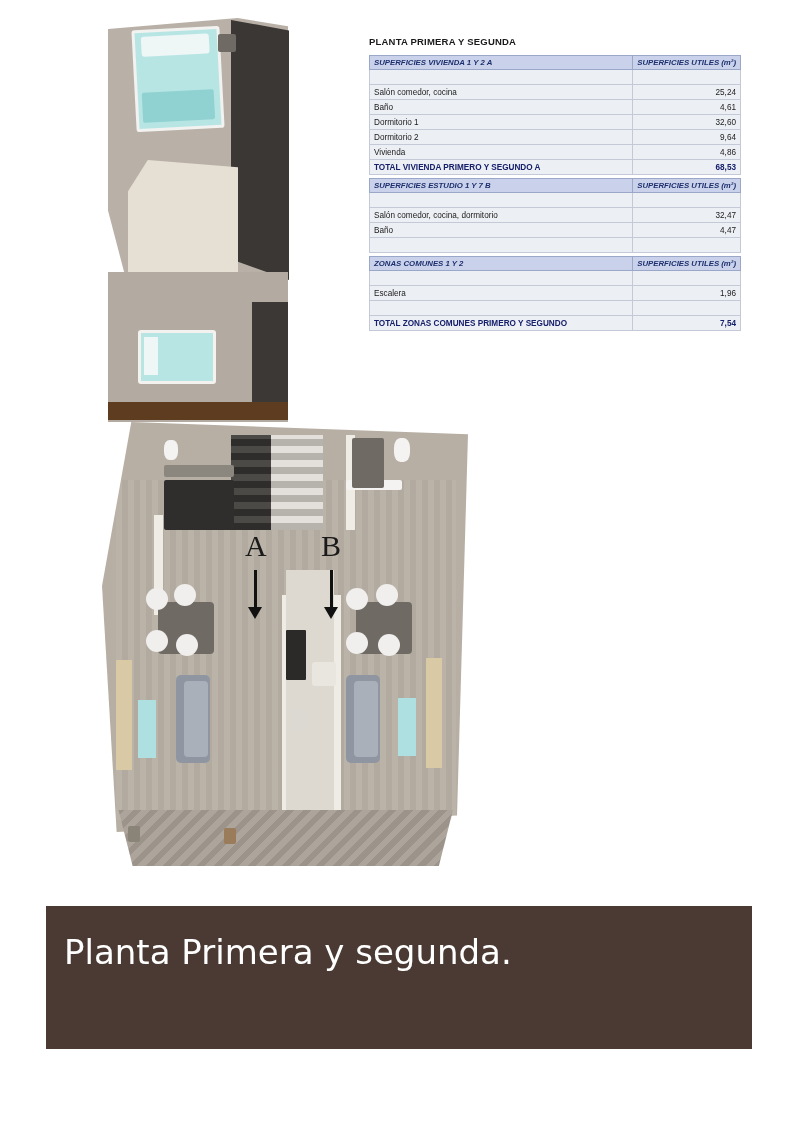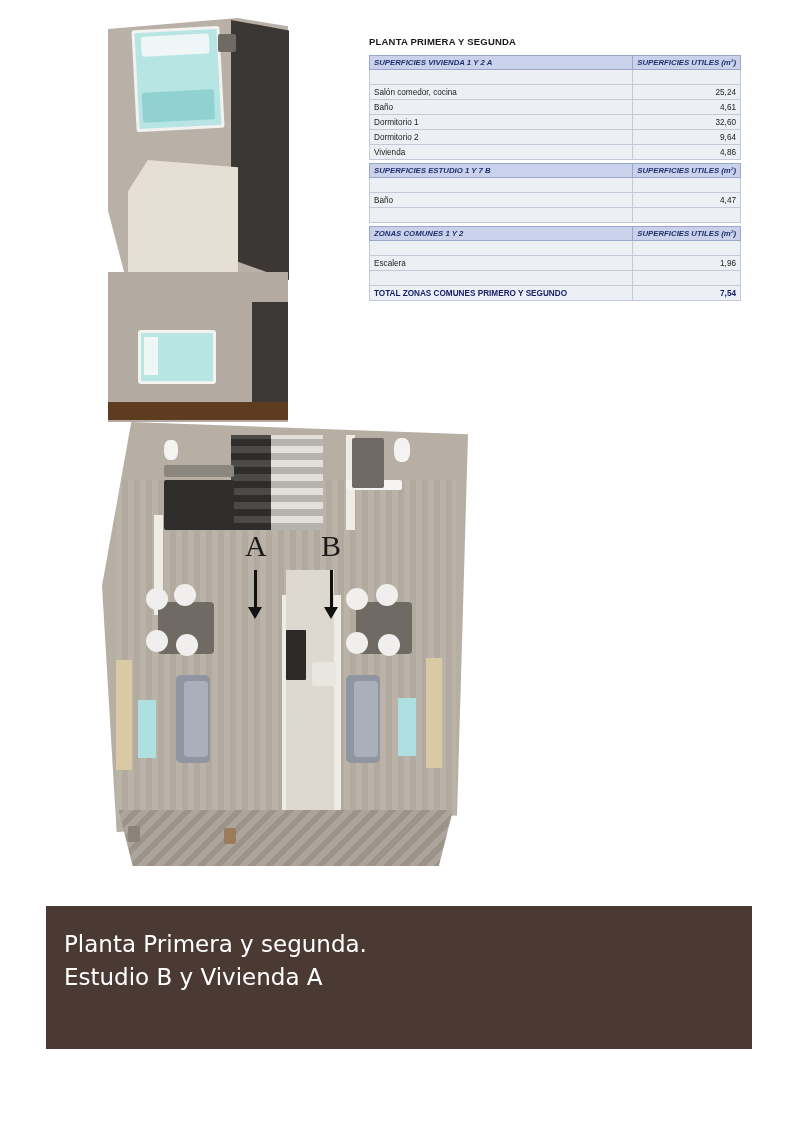--- a/index.html
+++ b/index.html
@@ -357,21 +357,21 @@
     left: 46px;
     top: 906px;
     width: 706px;
     height: 143px;
     background: #4b3a33;
     color: #ffffff;
     padding: 22px 18px 0 18px;
     box-sizing: border-box;
   }
   .caption-line {
-    font-size: 23px;
+    font-size: 34px;
     line-height: 1.45;
     font-family: "DejaVu Sans", sans-serif;
     font-weight: 400;
   }
 </style>
 </head>
 <body>
 
 <div class="plan-wrap">
   <div class="plan-bg"></div>
@@ -479,36 +479,44 @@
           <td class="num">32,60</td>
         </tr>
       <tr>
           <td>Dormitorio 2</td>
           <td class="num">9,64</td>
         </tr>
       <tr>
           <td>Vivienda</td>
           <td class="num">4,86</td>
         </tr>
+      <tr class="total">
+          <td>TOTAL VIVIENDA PRIMERO Y SEGUNDO A</td>
+          <td class="num">68,53</td>
+        </tr>
     </tbody>
   </table>
 
   <table class="surf">
     <thead>
       <tr>
         <th>SUPERFICIES ESTUDIO 1 Y 7 B</th>
         <th class="right">SUPERFICIES UTILES  (m²)</th>
       </tr>
     </thead>
     <tbody>
       <tr class="spacer">
           <td>&nbsp;</td>
           <td class="num">&nbsp;</td>
         </tr>
       <tr>
+          <td>Salón comedor, cocina, dormitorio</td>
+          <td class="num">32,47</td>
+        </tr>
+      <tr>
           <td>Baño</td>
           <td class="num">4,47</td>
         </tr>
       <tr class="spacer">
           <td>&nbsp;</td>
           <td class="num">&nbsp;</td>
         </tr>
     </tbody>
   </table>
 
@@ -536,14 +544,13 @@
           <td>TOTAL ZONAS COMUNES PRIMERO Y SEGUNDO</td>
           <td class="num">7,54</td>
         </tr>
     </tbody>
   </table>
 
 </div>
 
 <div class="caption">
   <div class="caption-line">Planta Primera y segunda.</div>
-  <div class="caption-line">Estudio B y Vivienda A</div>
 </div>
 
 </body></html>

